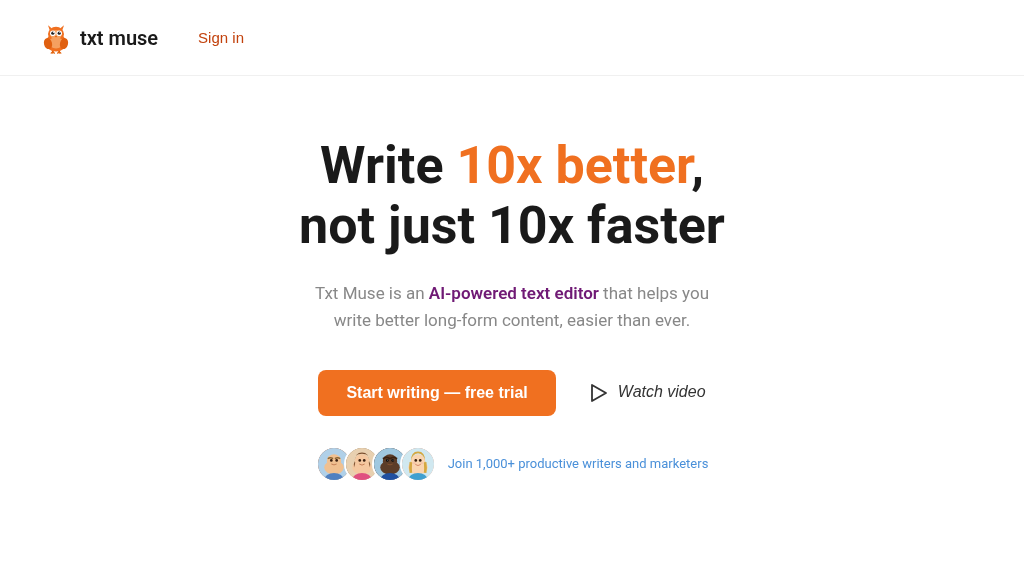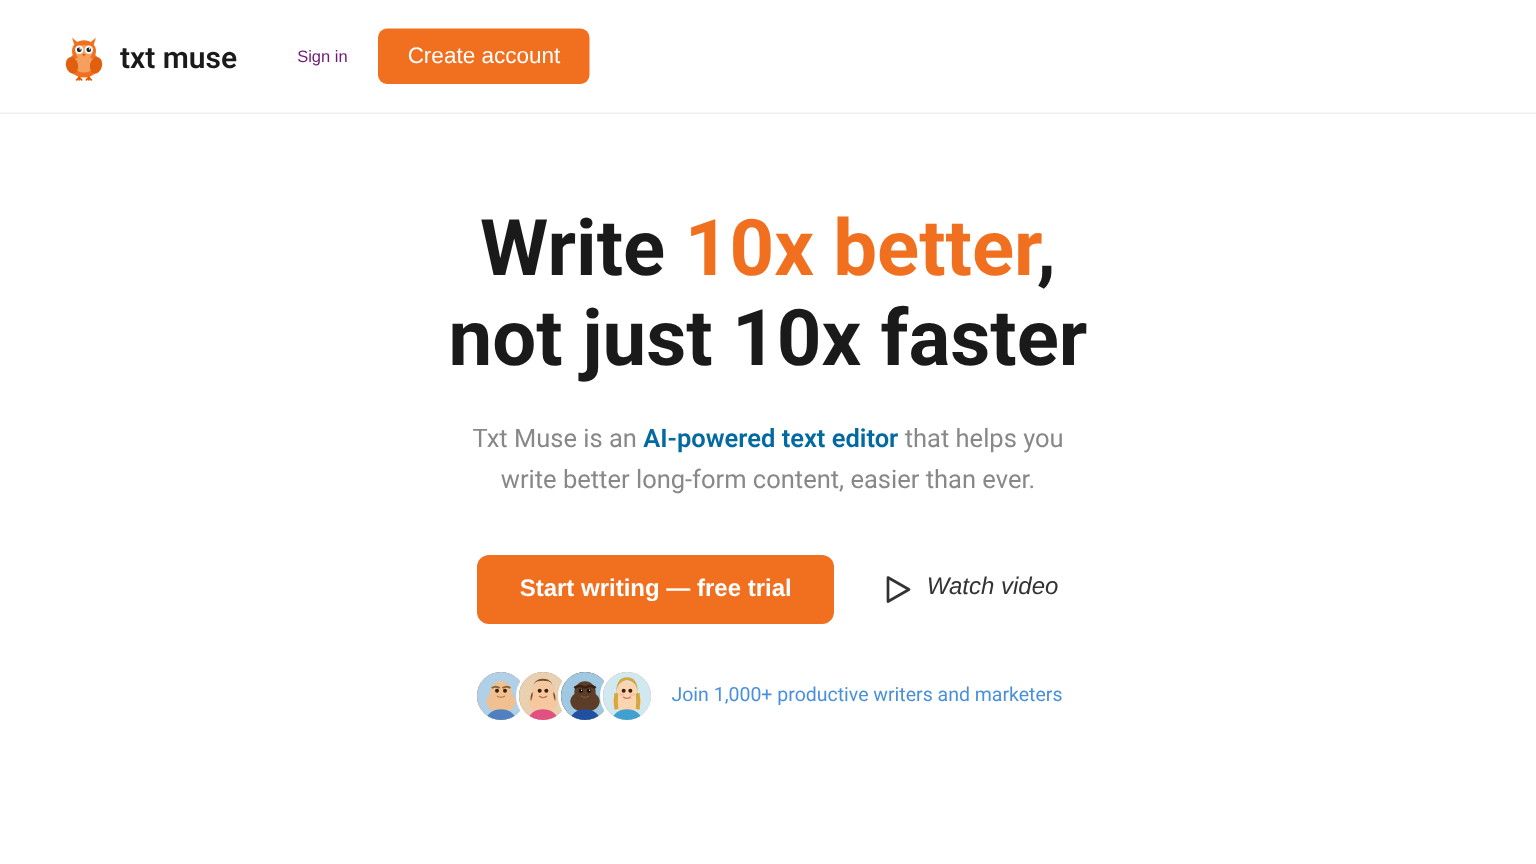--- a/index.html
+++ b/index.html
@@ -52,22 +52,22 @@
       cursor: pointer;
     }
 
     .nav-actions {
       display: flex;
       align-items: center;
       gap: 20px;
     }
 
     .sign-in-btn {
-      font-size: 11px;
-      color: #701a75;
+      font-size: 15px;
+      color: #c2410c;
       background: none;
       border: none;
       cursor: pointer;
     }
 
     .create-account-btn {
       background: #f07020;
       color: white;
       border: none;
       border-radius: 6px;
@@ -102,21 +102,21 @@
 
     .hero-subtext {
       font-size: 17px;
       color: #888;
       line-height: 1.6;
       max-width: 420px;
       margin-bottom: 36px;
     }
 
     .hero-subtext strong {
-      color: #0369a1;
+      color: #701a75;
       font-weight: 600;
       margin-top: 16px;
     }
 
     .hero-actions {
       display: flex;
       align-items: center;
       gap: 32px;
       margin-bottom: 30px;
     }
@@ -229,21 +229,20 @@
       <line x1="24" y1="37" x2="22" y2="39" stroke="#e05c00" stroke-width="1.5" stroke-linecap="round"></line>
       <line x1="24" y1="37" x2="24" y2="39" stroke="#e05c00" stroke-width="1.5" stroke-linecap="round"></line>
       <line x1="24" y1="37" x2="26" y2="39" stroke="#e05c00" stroke-width="1.5" stroke-linecap="round"></line>
     </svg>
     <span class="logo-text">txt muse</span>
   </div>
 
 
   <div class="nav-actions">
     <button class="sign-in-btn">Sign in</button>
-    <button class="create-account-btn">Create account</button>
   </div>
 </nav>
 
 <main class="hero">
   <h1 class="hero-headline">
     <span>Write </span><span class="highlight">10x better</span><span>,</span>
     <br>
     <span>not just 10x faster</span>
   </h1>
 

